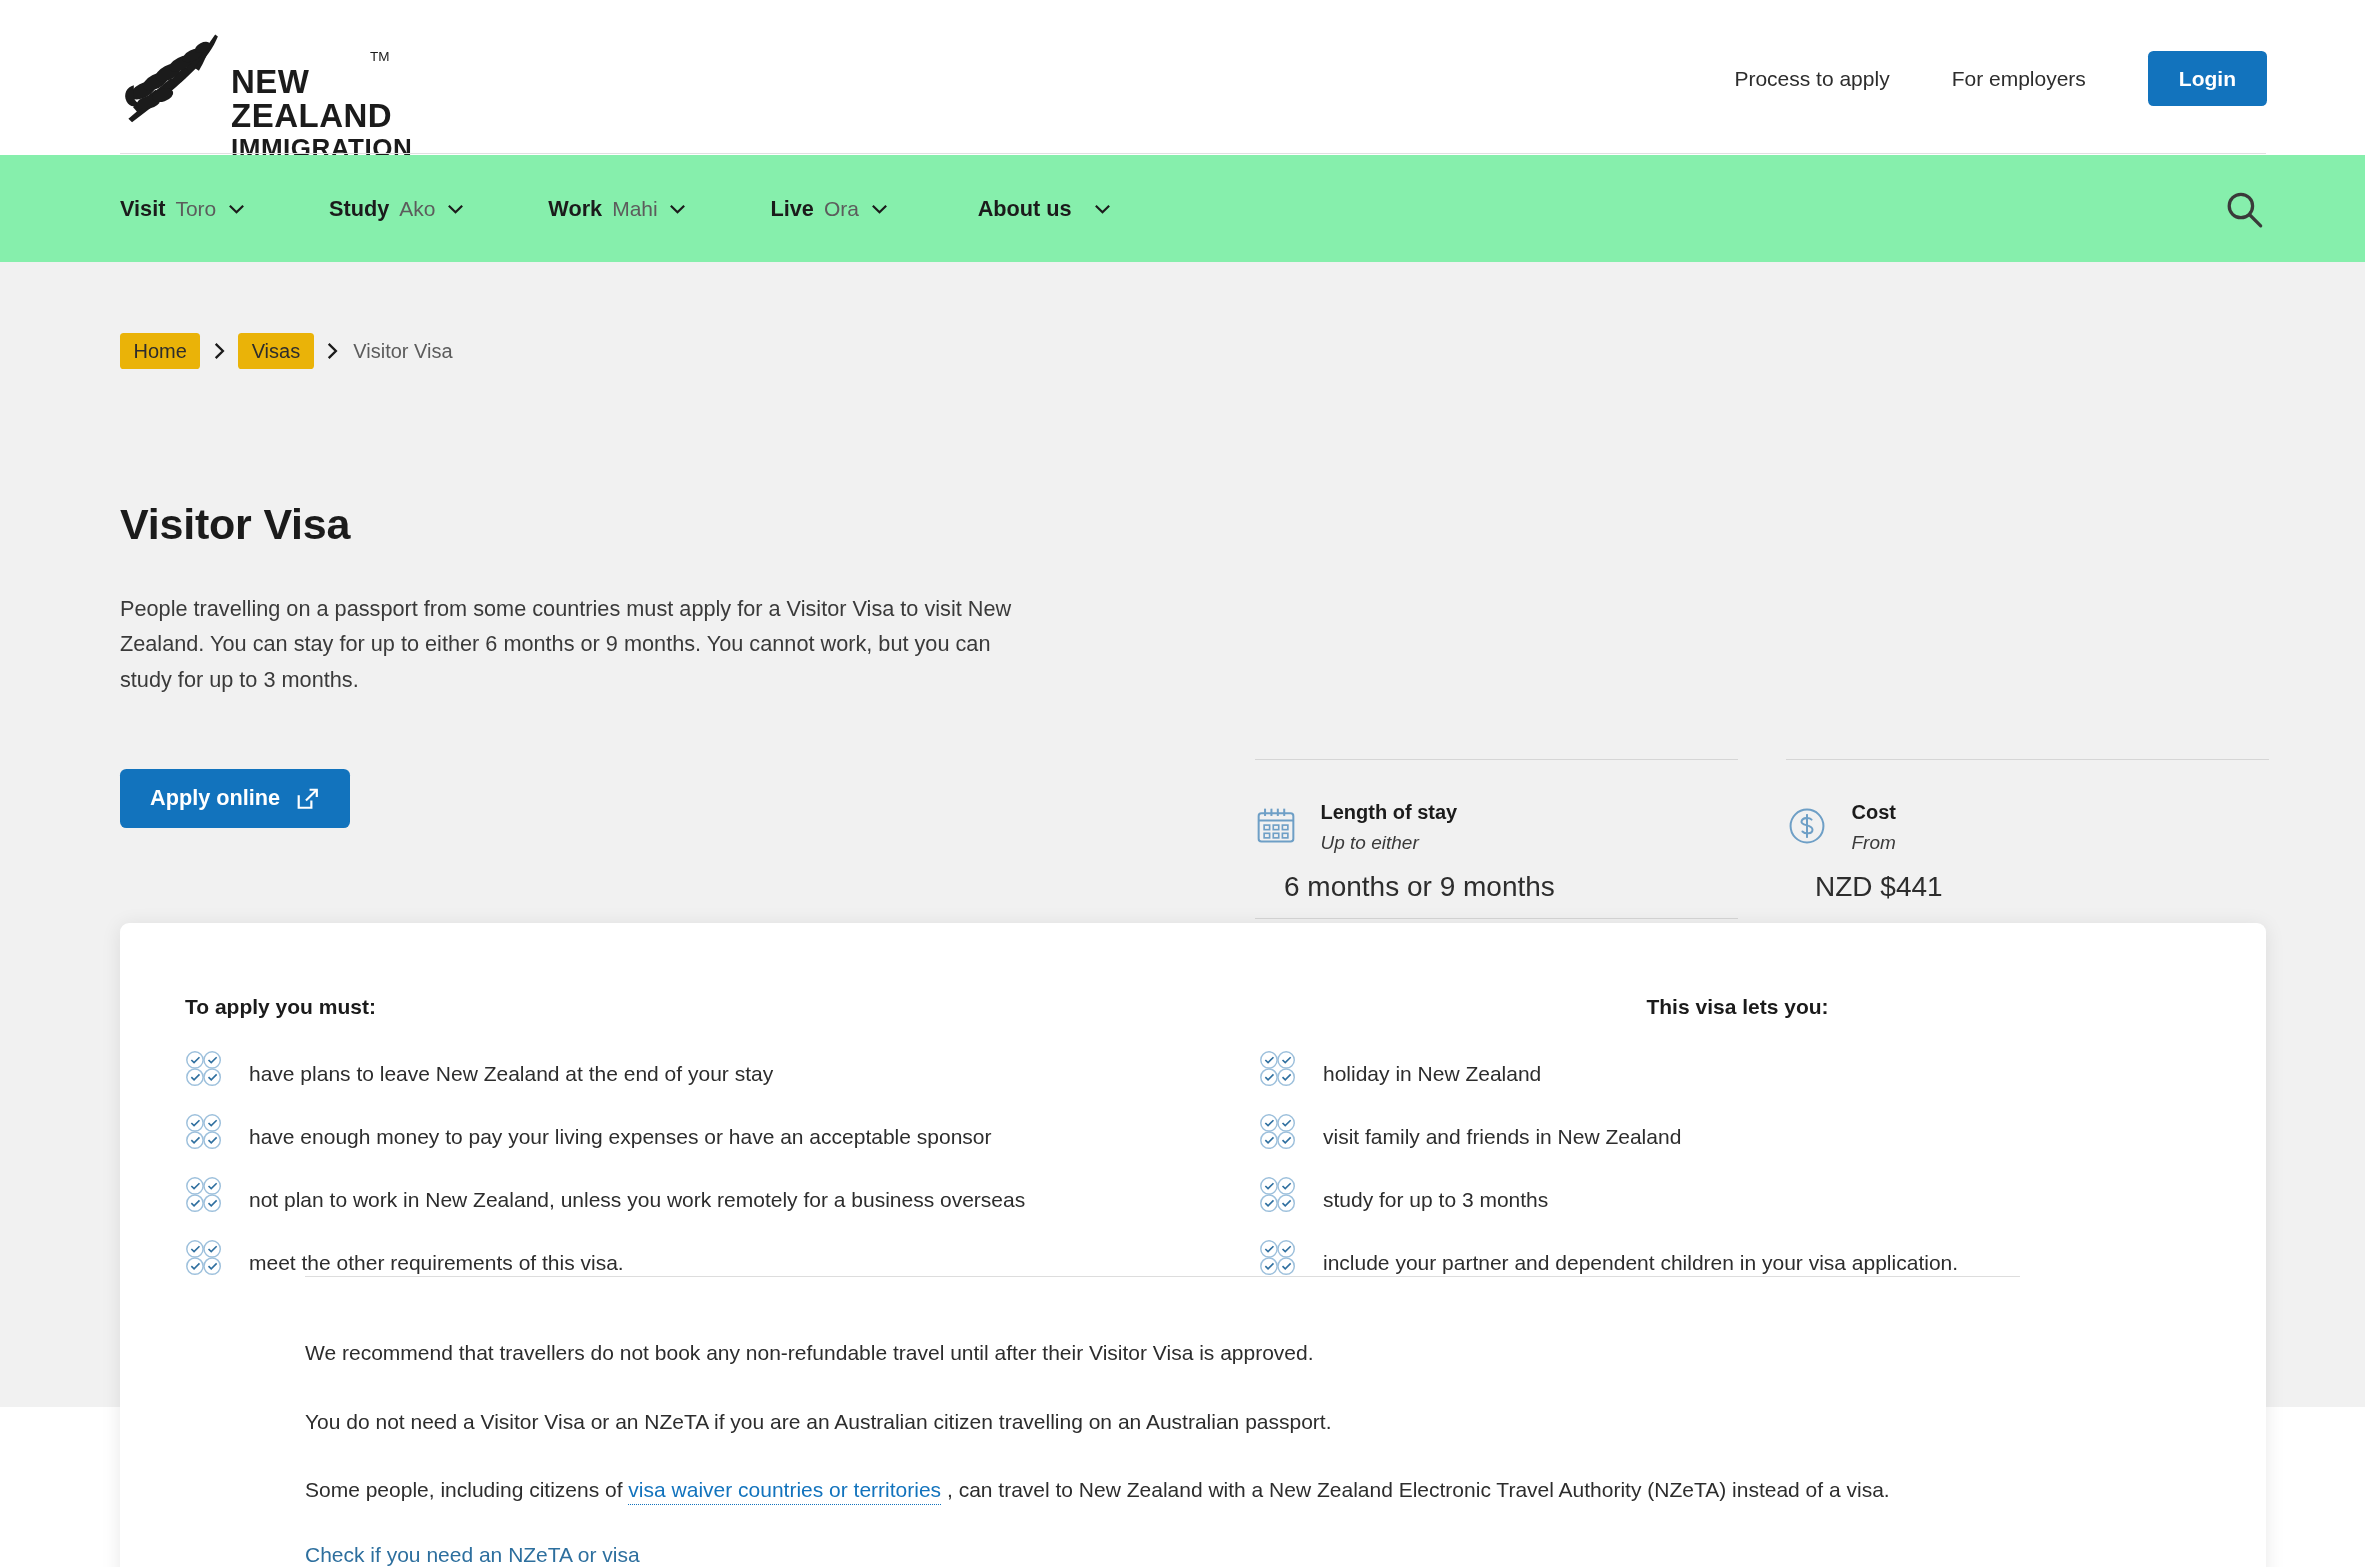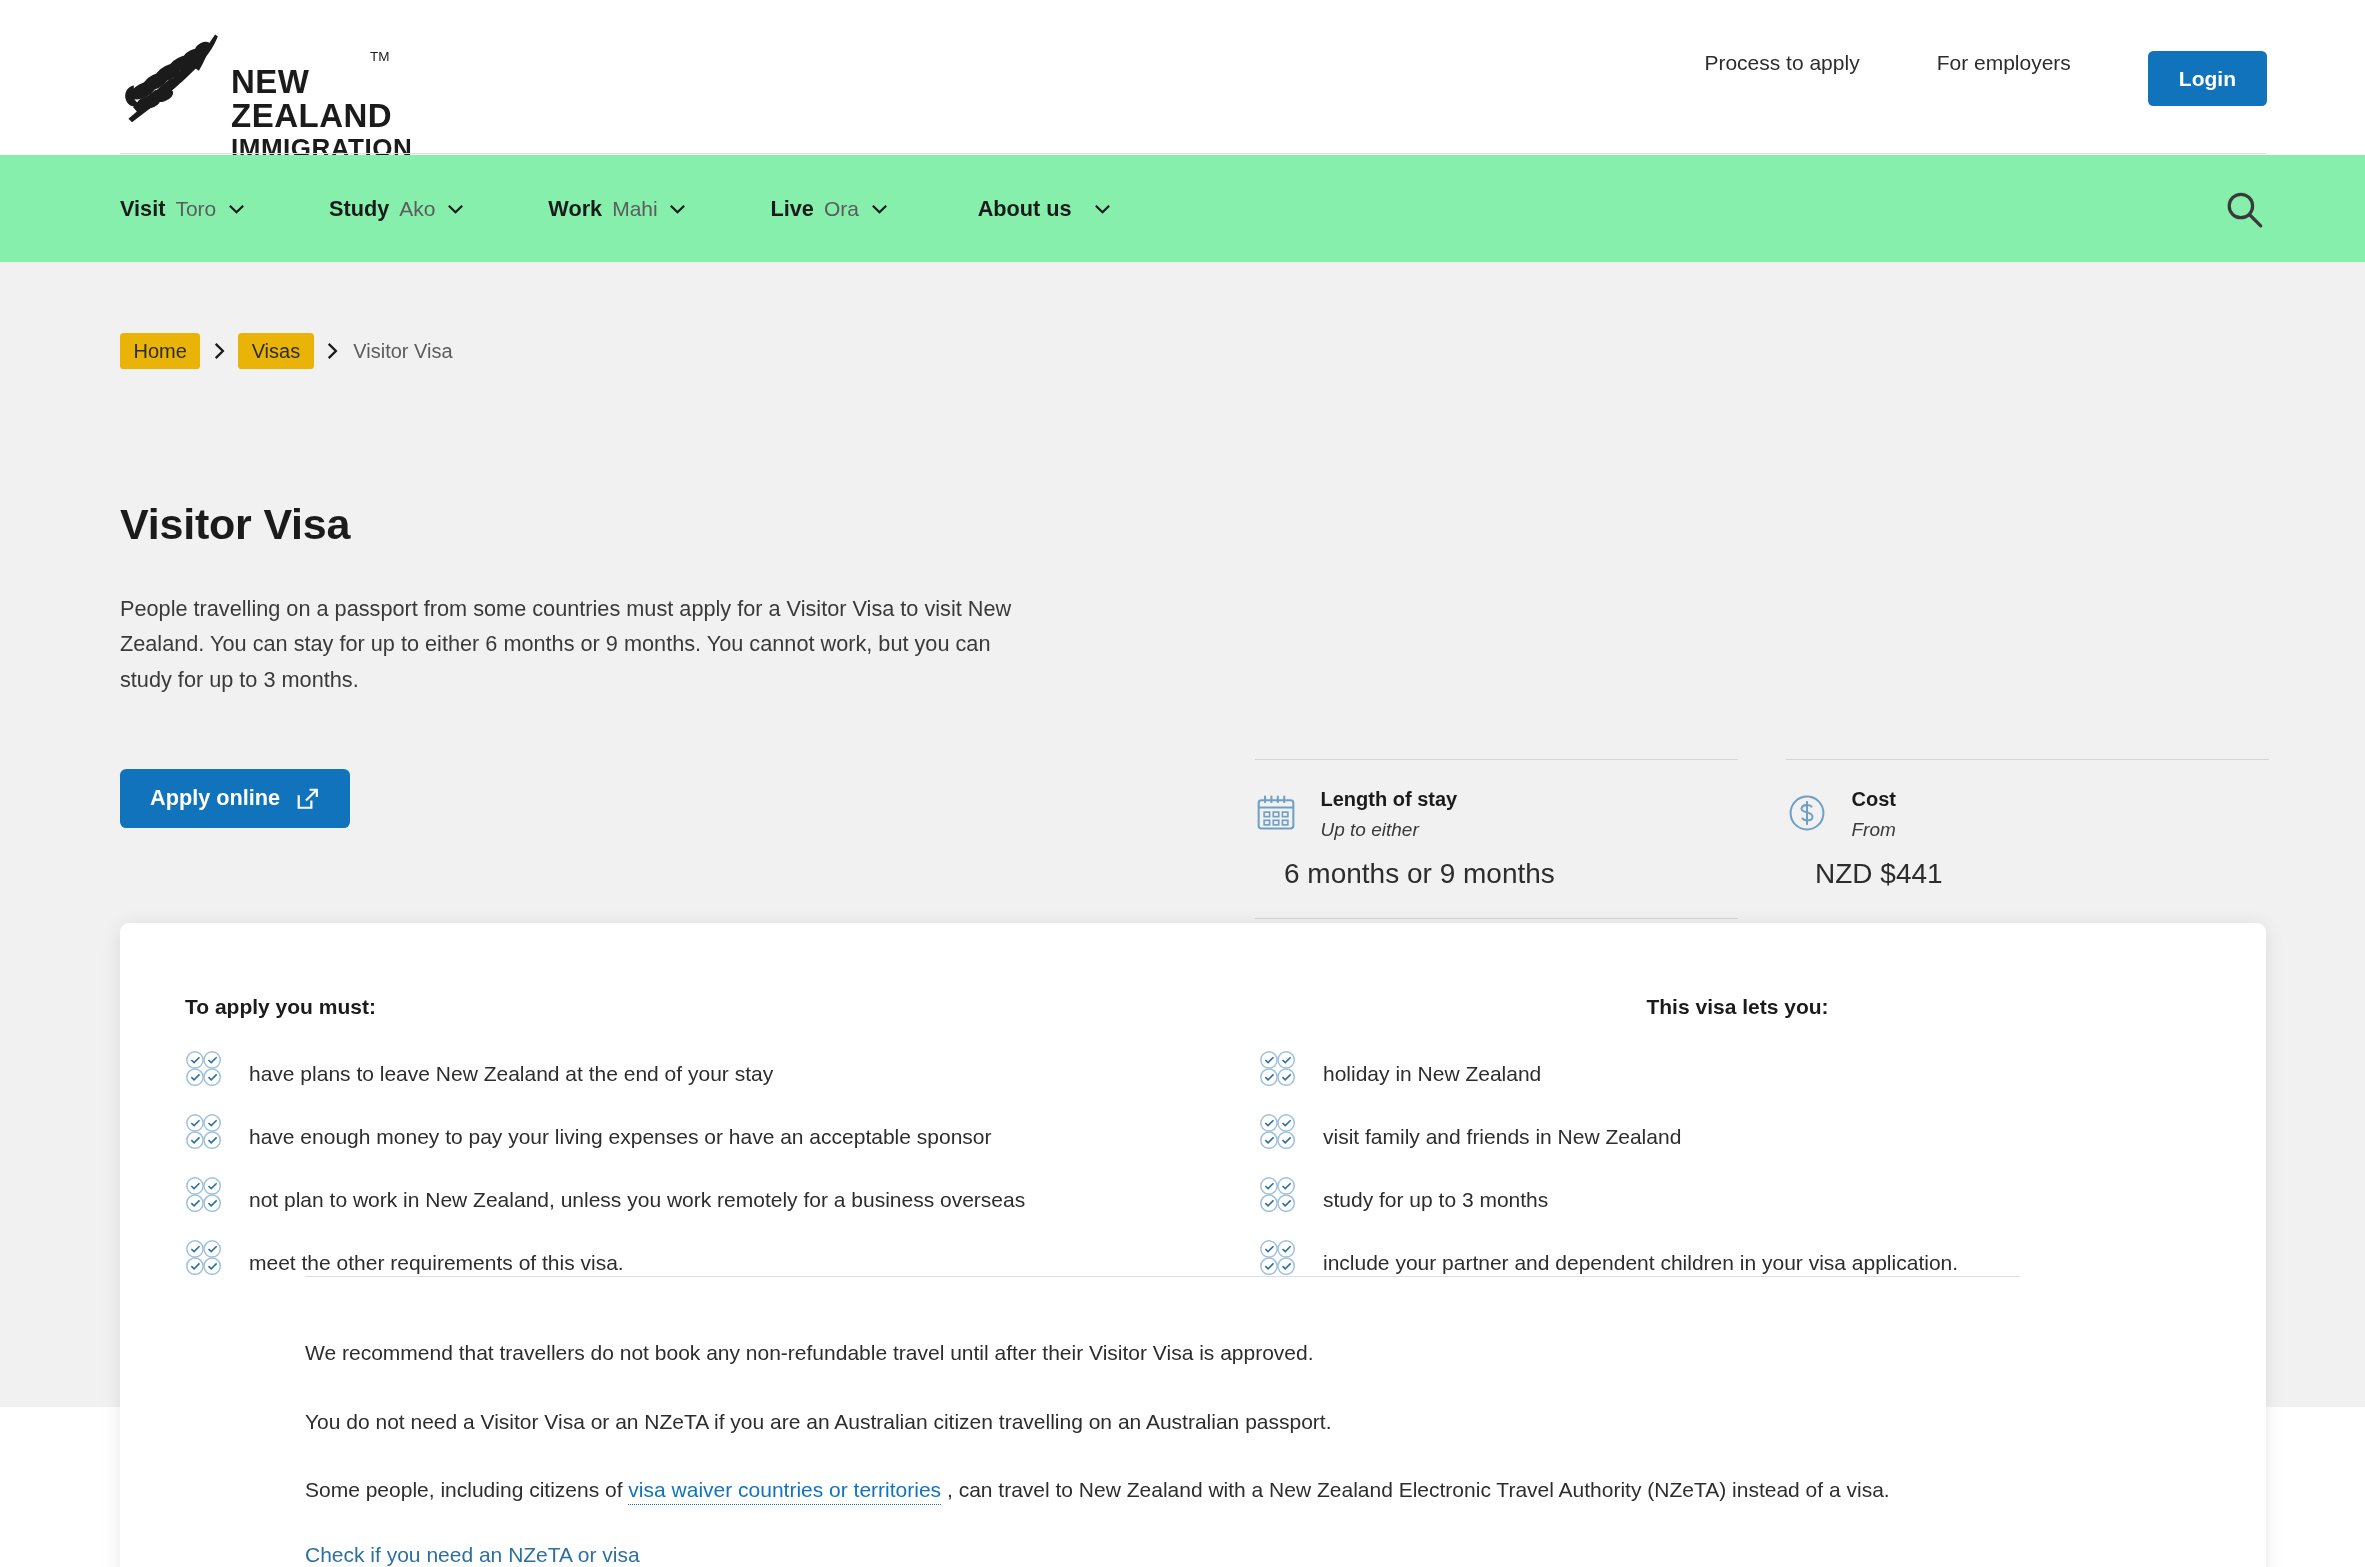--- a/index.html
+++ b/index.html
@@ -78,22 +78,22 @@
     display: block;
     margin-top: 2.7px;
   }
 
   
   .util-links {
     position: absolute;
     right: 99px;
     top: 51px;
     display: flex;
-    align-items: flex-start;
-    gap: 17px;
+    align-items: center;
+    gap: 2px;
   }
   .util-link {
     font-size: 21px;
     color: #2d2d2d;
     text-decoration: none;
     white-space: nowrap;
     margin-right: 60px;
     cursor: pointer;
   }
   .login-btn {
@@ -227,21 +227,21 @@
     height: 59px;
     cursor: pointer;
     font-family: "Liberation Sans", sans-serif;
   }
 
   
   .facts { position: absolute; left: 1255px; top: 0; }
   .fact {
     position: absolute;
     width: 483px;
-    padding-top: 27px;
+    padding-top: 40px;
     border-top: 0.9px solid #d6d6d6;
   }
   .fact.f-stay { left: 0;    top: 497px; }
   .fact.f-cost { left: 531px; top: 497px; }
   .fact.f-proc { left: 0;    top: 656px; }
   .fact-row { display: flex; align-items: flex-start; gap: 23.5px; }
   .fact-icon { width: 42px; height: 42px; flex: none; margin-top: 5.4px; }
   .fact-label {
     font-size: 20px;
     font-weight: 700;

